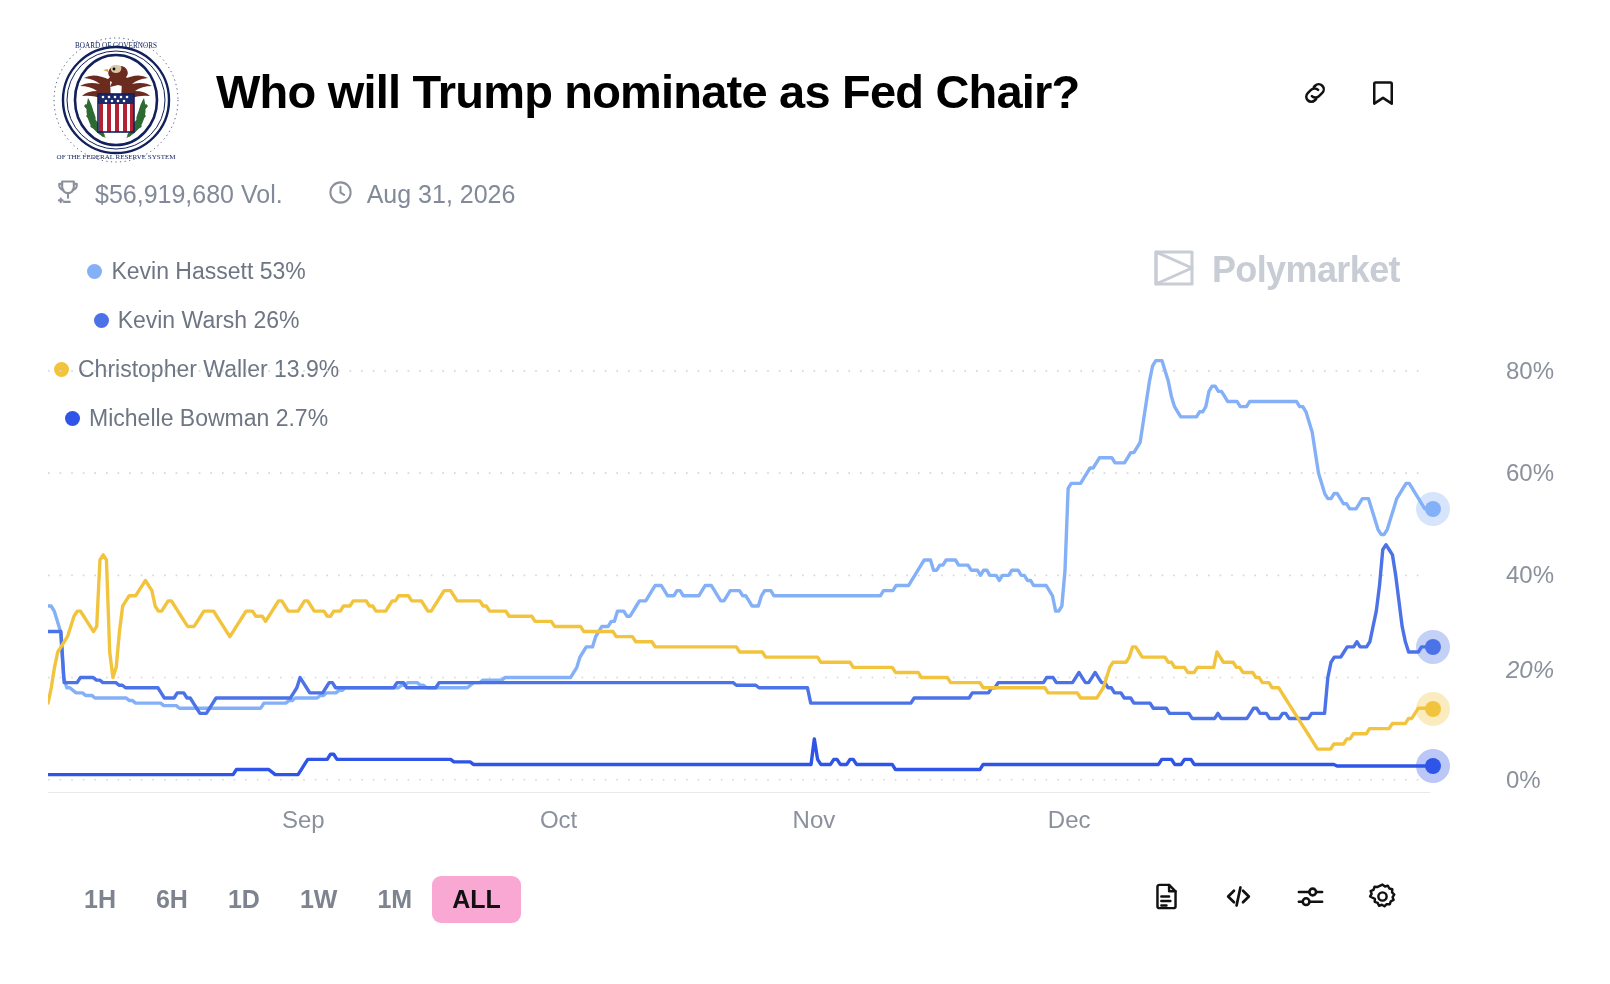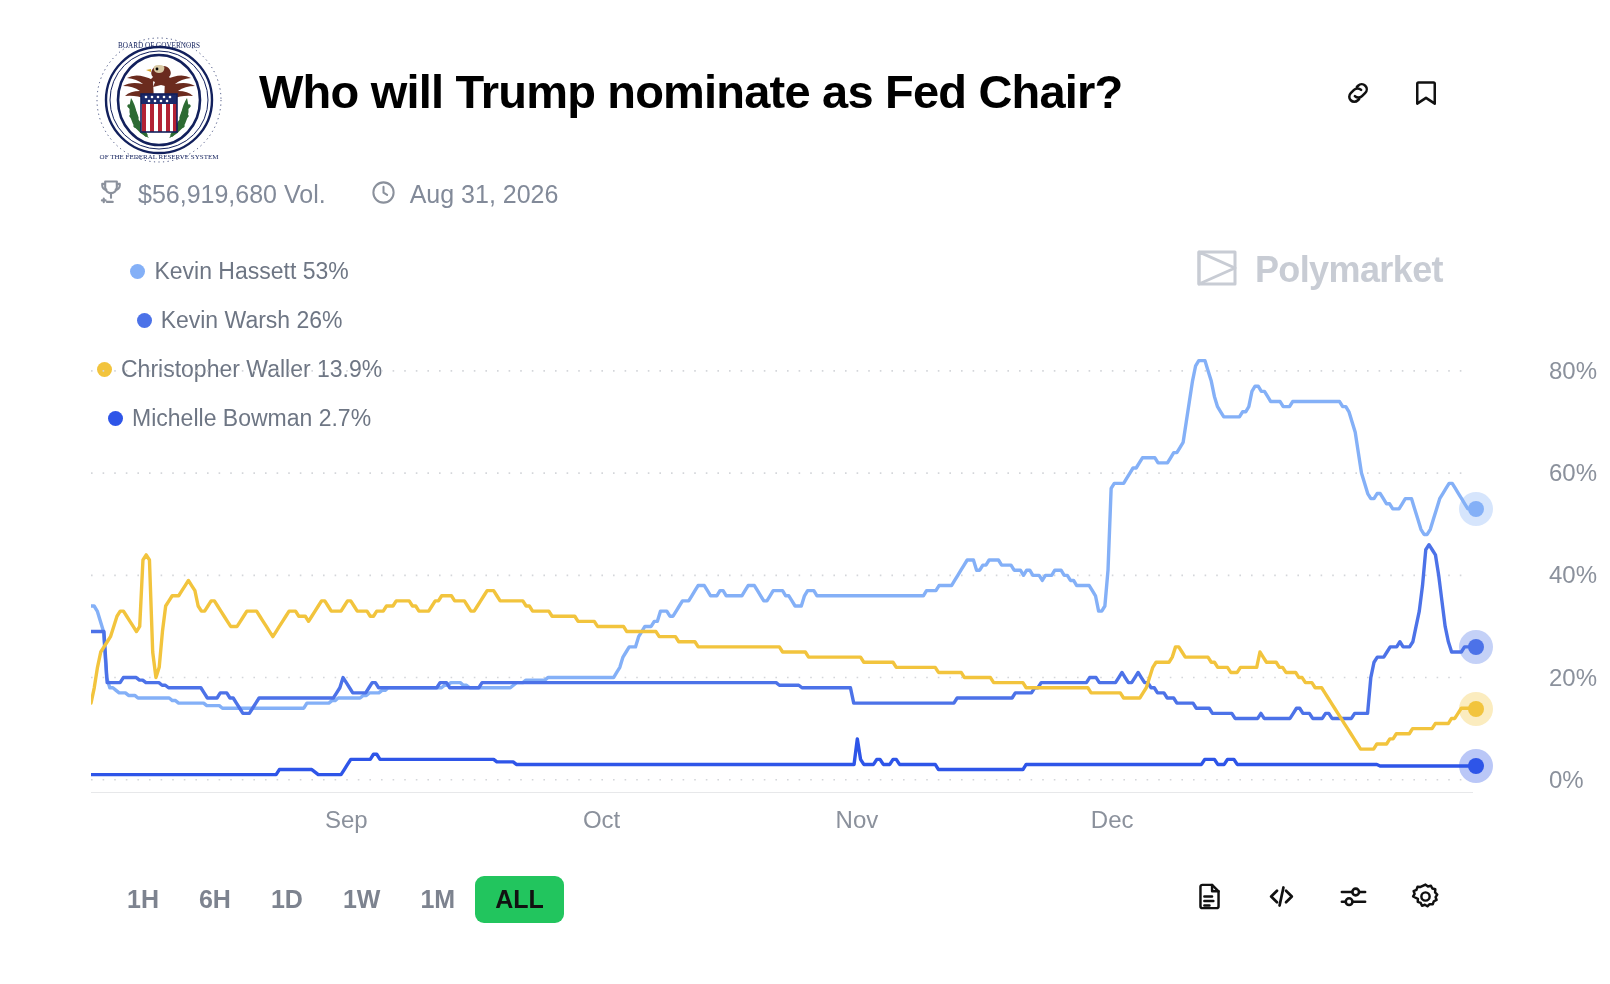--- a/index.html
+++ b/index.html
@@ -2,21 +2,21 @@
 <html><head>
 <meta charset="utf-8">
 <style>
   * { box-sizing: border-box; margin: 0; padding: 0; }
   html, body {
     width: 1610px; height: 984px;
     background: #ffffff;
     font-family: "Liberation Sans", sans-serif;
     overflow: hidden;
   }
-  .page { position: relative; width: 1448px; height: 984px; margin-left: 43px; }
+  .page { position: relative; width: 1448px; height: 984px; }
 
   
   .header { position: absolute; left: 48px; top: 18px; right: 48px; height: 150px; }
   .seal { position: absolute; left: 0; top: 14px; width: 136px; height: 136px; }
   .title {
     position: absolute; left: 168px; top: 46px;
     font-size: 47px; font-weight: 700; color: #000; letter-spacing: -0.8px;
     white-space: nowrap;
   }
   .head-actions { position: absolute; right: 0; top: 58px; display: flex; gap: 34px; align-items: center; }
@@ -51,21 +51,21 @@
   .xlabel { position: absolute; font-size: 24px; color: #8b919c; transform: translateX(-50%); }
 
   
   .footer { position: absolute; left: 48px; right: 48px; top: 876px; height: 60px; }
   .ranges { position: absolute; left: 16px; top: 0; display: flex; align-items: center; gap: 0; }
   .range-btn {
     font-size: 25px; font-weight: 700; color: #7d838f;
     padding: 9px 20px; border-radius: 9px; background: transparent;
     border: none; cursor: pointer; font-family: inherit;
   }
-  .range-btn.active { background: #22c55e; color: #111; }
+  .range-btn.active { background: #f9a8d4; color: #111; }
   .tools { position: absolute; right: 0; top: 2px; display: flex; align-items: center; gap: 36px; }
   .tool-btn { width: 36px; height: 36px; display:flex; align-items:center; justify-content:center; cursor: pointer; }
 </style>
 </head>
 <body>
 
 <div class="page">
 
   <div class="header">
 
@@ -196,21 +196,21 @@
         <line x1="0" x2="1380" y1="245.33333333333334" y2="245.33333333333334" stroke="#d4d6da" stroke-width="1.6" stroke-dasharray="1.6 10"></line>
         <line x1="0" x2="1380" y1="143.1111111111111" y2="143.1111111111111" stroke="#d4d6da" stroke-width="1.6" stroke-dasharray="1.6 10"></line>
         <line x1="0" x2="1380" y1="40.888888888888914" y2="40.888888888888914" stroke="#d4d6da" stroke-width="1.6" stroke-dasharray="1.6 10"></line>
         <path d="M0.00 276.00L3.13 276.00L6.26 281.11L9.39 291.33L12.52 301.56L15.65 347.56L18.78 357.78L21.90 357.78L25.03 360.33L28.16 362.89L31.29 362.89L34.42 362.89L37.55 365.44L40.68 365.44L43.81 365.44L46.94 368.00L50.07 368.00L53.20 368.00L56.33 368.00L59.46 368.00L62.59 368.00L65.71 368.00L68.84 368.00L71.97 368.00L75.10 368.00L78.23 368.00L81.36 370.56L84.49 370.56L87.62 373.11L90.75 373.11L93.88 373.11L97.01 373.11L100.14 373.11L103.27 373.11L106.39 373.11L109.52 373.11L112.65 373.11L115.78 375.67L118.91 375.67L122.04 375.67L125.17 375.67L128.30 375.67L131.43 378.22L134.56 378.22L137.69 378.22L140.82 378.22L143.95 378.22L147.07 378.22L150.20 378.22L153.33 378.22L156.46 378.22L159.59 378.22L162.72 378.22L165.85 378.22L168.98 378.22L172.11 378.22L175.24 378.22L178.37 378.22L181.50 378.22L184.63 378.22L187.76 378.22L190.88 378.22L194.01 378.22L197.14 378.22L200.27 378.22L203.40 378.22L206.53 378.22L209.66 378.22L212.79 378.22L215.92 373.11L219.05 373.11L222.18 373.11L225.31 373.11L228.44 373.11L231.56 373.11L234.69 373.11L237.82 373.11L240.95 370.56L244.08 370.56L247.21 368.00L250.34 368.00L253.47 368.00L256.60 368.00L259.73 368.00L262.86 368.00L265.99 368.00L269.12 368.00L272.24 365.44L275.37 365.44L278.50 362.89L281.63 362.89L284.76 362.89L287.89 362.89L291.02 360.33L294.15 360.33L297.28 357.78L300.41 357.78L303.54 357.78L306.67 357.78L309.80 357.78L312.93 357.78L316.05 357.78L319.18 357.78L322.31 357.78L325.44 357.78L328.57 357.78L331.70 357.78L334.83 357.78L337.96 357.78L341.09 357.78L344.22 357.78L347.35 357.78L350.48 357.78L353.61 355.22L356.73 355.22L359.86 352.67L362.99 352.67L366.12 352.67L369.25 352.67L372.38 355.22L375.51 355.22L378.64 357.78L381.77 357.78L384.90 357.78L388.03 357.78L391.16 357.78L394.29 357.78L397.41 357.78L400.54 357.78L403.67 357.78L406.80 357.78L409.93 357.78L413.06 357.78L416.19 357.78L419.32 357.78L422.45 355.22L425.58 352.67L428.71 352.67L431.84 352.67L434.97 350.11L438.10 350.11L441.22 350.11L444.35 350.11L447.48 350.11L450.61 350.11L453.74 350.11L456.87 347.56L460.00 347.56L463.13 347.56L466.26 347.56L469.39 347.56L472.52 347.56L475.65 347.56L478.78 347.56L481.90 347.56L485.03 347.56L488.16 347.56L491.29 347.56L494.42 347.56L497.55 347.56L500.68 347.56L503.81 347.56L506.94 347.56L510.07 347.56L513.20 347.56L516.33 347.56L519.46 347.56L522.59 347.56L525.71 342.44L528.84 337.33L531.97 327.11L535.10 322.00L538.23 316.89L541.36 316.89L544.49 316.89L547.62 306.67L550.75 301.56L553.88 296.44L557.01 296.44L560.14 296.44L563.27 291.33L566.39 291.33L569.52 281.11L572.65 281.11L575.78 281.11L578.91 286.22L582.04 286.22L585.17 281.11L588.30 276.00L591.43 270.89L594.56 270.89L597.69 270.89L600.82 265.78L603.95 260.67L607.07 255.56L610.20 255.56L613.33 255.56L616.46 260.67L619.59 265.78L622.72 265.78L625.85 265.78L628.98 260.67L632.11 260.67L635.24 265.78L638.37 265.78L641.50 265.78L644.63 265.78L647.76 265.78L650.88 265.78L654.01 260.67L657.14 255.56L660.27 255.56L663.40 255.56L666.53 260.67L669.66 265.78L672.79 270.89L675.92 270.89L679.05 265.78L682.18 260.67L685.31 260.67L688.44 260.67L691.56 260.67L694.69 265.78L697.82 265.78L700.95 270.89L704.08 276.00L707.21 276.00L710.34 276.00L713.47 265.78L716.60 260.67L719.73 260.67L722.86 260.67L725.99 265.78L729.12 265.78L732.24 265.78L735.37 265.78L738.50 265.78L741.63 265.78L744.76 265.78L747.89 265.78L751.02 265.78L754.15 265.78L757.28 265.78L760.41 265.78L763.54 265.78L766.67 265.78L769.80 265.78L772.93 265.78L776.05 265.78L779.18 265.78L782.31 265.78L785.44 265.78L788.57 265.78L791.70 265.78L794.83 265.78L797.96 265.78L801.09 265.78L804.22 265.78L807.35 265.78L810.48 265.78L813.61 265.78L816.73 265.78L819.86 265.78L822.99 265.78L826.12 265.78L829.25 265.78L832.38 265.78L835.51 260.67L838.64 260.67L841.77 260.67L844.90 260.67L848.03 255.56L851.16 255.56L854.29 255.56L857.41 255.56L860.54 255.56L863.67 250.44L866.80 245.33L869.93 240.22L873.06 235.11L876.19 230.00L879.32 230.00L882.45 230.00L885.58 240.22L888.71 240.22L891.84 235.11L894.97 235.11L898.10 230.00L901.22 230.00L904.35 230.00L907.48 230.00L910.61 235.11L913.74 235.11L916.87 235.11L920.00 235.11L923.13 240.22L926.26 240.22L929.39 240.22L932.52 245.33L935.65 240.22L938.78 240.22L941.90 245.33L945.03 245.33L948.16 245.33L951.29 250.44L954.42 245.33L957.55 245.33L960.68 245.33L963.81 240.22L966.94 240.22L970.07 240.22L973.20 245.33L976.33 245.33L979.46 250.44L982.59 250.44L985.71 255.56L988.84 255.56L991.97 255.56L995.10 255.56L998.23 255.56L1001.36 260.67L1004.49 265.78L1007.62 281.11L1010.75 281.11L1013.88 276.00L1017.01 240.22L1020.14 158.44L1023.27 153.33L1026.39 153.33L1029.52 153.33L1032.65 153.33L1035.78 148.22L1038.91 143.11L1042.04 138.00L1045.17 138.00L1048.30 132.89L1051.43 127.78L1054.56 127.78L1057.69 127.78L1060.82 127.78L1063.95 127.78L1067.07 132.89L1070.20 132.89L1073.33 132.89L1076.46 132.89L1079.59 127.78L1082.72 122.67L1085.85 122.67L1088.98 117.56L1092.11 112.44L1095.24 92.00L1098.37 71.56L1101.50 51.11L1104.63 35.78L1107.76 30.67L1110.88 30.67L1114.01 30.67L1117.14 40.89L1120.27 51.11L1123.40 66.44L1126.53 76.67L1129.66 81.78L1132.79 86.89L1135.92 86.89L1139.05 86.89L1142.18 86.89L1145.31 86.89L1148.44 86.89L1151.56 81.78L1154.69 81.78L1157.82 76.67L1160.95 61.33L1164.08 56.22L1167.21 56.22L1170.34 61.33L1173.47 61.33L1176.60 66.44L1179.73 71.56L1182.86 71.56L1185.99 71.56L1189.12 71.56L1192.24 76.67L1195.37 76.67L1198.50 76.67L1201.63 71.56L1204.76 71.56L1207.89 71.56L1211.02 71.56L1214.15 71.56L1217.28 71.56L1220.41 71.56L1223.54 71.56L1226.67 71.56L1229.80 71.56L1232.93 71.56L1236.05 71.56L1239.18 71.56L1242.31 71.56L1245.44 71.56L1248.57 71.56L1251.70 76.67L1254.83 76.67L1257.96 81.78L1261.09 92.00L1264.22 102.22L1267.35 122.67L1270.48 143.11L1273.61 153.33L1276.73 163.56L1279.86 168.67L1282.99 168.67L1286.12 163.56L1289.25 163.56L1292.38 168.67L1295.51 173.78L1298.64 173.78L1301.77 178.89L1304.90 178.89L1308.03 178.89L1311.16 173.78L1314.29 168.67L1317.41 168.67L1320.54 168.67L1323.67 178.89L1326.80 189.11L1329.93 199.33L1333.06 204.44L1336.19 204.44L1339.32 199.33L1342.45 189.11L1345.58 178.89L1348.71 168.67L1351.84 163.56L1354.97 158.44L1358.10 153.33L1361.22 153.33L1364.35 158.44L1367.48 163.56L1370.61 168.67L1373.74 173.78L1376.87 178.89L1380.00 178.89" fill="none" stroke="#84b0f7" stroke-width="3.4" stroke-linejoin="round" stroke-linecap="round" vector-effect="non-scaling-stroke"></path>
         <path d="M0.00 301.56L3.23 301.56L6.46 301.56L9.70 301.56L12.93 301.56L16.16 352.67L19.39 352.67L22.62 352.67L25.85 352.67L29.09 352.67L32.32 347.56L35.55 347.56L38.78 347.56L42.01 347.56L45.25 347.56L48.48 350.11L51.71 350.11L54.94 352.67L58.17 352.67L61.41 352.67L64.64 352.67L67.87 352.67L71.10 355.22L74.33 355.22L77.56 357.78L80.80 357.78L84.03 357.78L87.26 357.78L90.49 357.78L93.72 357.78L96.96 357.78L100.19 357.78L103.42 357.78L106.65 357.78L109.88 357.78L113.11 362.89L116.35 368.00L119.58 368.00L122.81 368.00L126.04 368.00L129.27 362.89L132.51 362.89L135.74 362.89L138.97 368.00L142.20 368.00L145.43 373.11L148.67 378.22L151.90 383.33L155.13 383.33L158.36 383.33L161.59 378.22L164.82 373.11L168.06 368.00L171.29 368.00L174.52 368.00L177.75 368.00L180.98 368.00L184.22 368.00L187.45 368.00L190.68 368.00L193.91 368.00L197.14 368.00L200.37 368.00L203.61 368.00L206.84 368.00L210.07 368.00L213.30 368.00L216.53 368.00L219.77 368.00L223.00 368.00L226.23 368.00L229.46 368.00L232.69 368.00L235.93 368.00L239.16 368.00L242.39 368.00L245.62 362.89L248.85 357.78L252.08 347.56L255.32 352.67L258.55 357.78L261.78 362.89L265.01 362.89L268.24 362.89L271.48 362.89L274.71 362.89L277.94 357.78L281.17 352.67L284.40 352.67L287.63 357.78L290.87 357.78L294.10 357.78L297.33 357.78L300.56 357.78L303.79 357.78L307.03 357.78L310.26 357.78L313.49 357.78L316.72 357.78L319.95 357.78L323.19 357.78L326.42 357.78L329.65 357.78L332.88 357.78L336.11 357.78L339.34 357.78L342.58 357.78L345.81 357.78L349.04 352.67L352.27 352.67L355.50 352.67L358.74 357.78L361.97 357.78L365.20 357.78L368.43 357.78L371.66 357.78L374.89 357.78L378.13 357.78L381.36 357.78L384.59 357.78L387.82 357.78L391.05 352.67L394.29 352.67L397.52 352.67L400.75 352.67L403.98 352.67L407.21 352.67L410.44 352.67L413.68 352.67L416.91 352.67L420.14 352.67L423.37 352.67L426.60 352.67L429.84 352.67L433.07 352.67L436.30 352.67L439.53 352.67L442.76 352.67L446.00 352.67L449.23 352.67L452.46 352.67L455.69 352.67L458.92 352.67L462.15 352.67L465.39 352.67L468.62 352.67L471.85 352.67L475.08 352.67L478.31 352.67L481.55 352.67L484.78 352.67L488.01 352.67L491.24 352.67L494.47 352.67L497.70 352.67L500.94 352.67L504.17 352.67L507.40 352.67L510.63 352.67L513.86 352.67L517.10 352.67L520.33 352.67L523.56 352.67L526.79 352.67L530.02 352.67L533.26 352.67L536.49 352.67L539.72 352.67L542.95 352.67L546.18 352.67L549.41 352.67L552.65 352.67L555.88 352.67L559.11 352.67L562.34 352.67L565.57 352.67L568.81 352.67L572.04 352.67L575.27 352.67L578.50 352.67L581.73 352.67L584.96 352.67L588.20 352.67L591.43 352.67L594.66 352.67L597.89 352.67L601.12 352.67L604.36 352.67L607.59 352.67L610.82 352.67L614.05 352.67L617.28 352.67L620.52 352.67L623.75 352.67L626.98 352.67L630.21 352.67L633.44 352.67L636.67 352.67L639.91 352.67L643.14 352.67L646.37 352.67L649.60 352.67L652.83 352.67L656.07 352.67L659.30 352.67L662.53 352.67L665.76 352.67L668.99 352.67L672.22 352.67L675.46 352.67L678.69 352.67L681.92 352.67L685.15 352.67L688.38 355.22L691.62 355.22L694.85 355.22L698.08 355.22L701.31 355.22L704.54 355.22L707.78 355.22L711.01 357.78L714.24 357.78L717.47 357.78L720.70 357.78L723.93 357.78L727.17 357.78L730.40 357.78L733.63 357.78L736.86 357.78L740.09 357.78L743.33 357.78L746.56 357.78L749.79 357.78L753.02 357.78L756.25 357.78L759.48 357.78L762.72 373.11L765.95 373.11L769.18 373.11L772.41 373.11L775.64 373.11L778.88 373.11L782.11 373.11L785.34 373.11L788.57 373.11L791.80 373.11L795.04 373.11L798.27 373.11L801.50 373.11L804.73 373.11L807.96 373.11L811.19 373.11L814.43 373.11L817.66 373.11L820.89 373.11L824.12 373.11L827.35 373.11L830.59 373.11L833.82 373.11L837.05 373.11L840.28 373.11L843.51 373.11L846.74 373.11L849.98 373.11L853.21 373.11L856.44 373.11L859.67 373.11L862.90 373.11L866.14 368.00L869.37 368.00L872.60 368.00L875.83 368.00L879.06 368.00L882.30 368.00L885.53 368.00L888.76 368.00L891.99 368.00L895.22 368.00L898.45 368.00L901.69 368.00L904.92 368.00L908.15 368.00L911.38 368.00L914.61 368.00L917.85 368.00L921.08 368.00L924.31 362.89L927.54 362.89L930.77 362.89L934.00 362.89L937.24 362.89L940.47 362.89L943.70 357.78L946.93 357.78L950.16 352.67L953.40 352.67L956.63 352.67L959.86 352.67L963.09 352.67L966.32 352.67L969.56 352.67L972.79 352.67L976.02 352.67L979.25 352.67L982.48 352.67L985.71 352.67L988.95 352.67L992.18 352.67L995.41 352.67L998.64 347.56L1001.87 347.56L1005.11 347.56L1008.34 352.67L1011.57 352.67L1014.80 352.67L1018.03 352.67L1021.26 352.67L1024.50 352.67L1027.73 347.56L1030.96 342.44L1034.19 347.56L1037.42 352.67L1040.66 352.67L1043.89 347.56L1047.12 342.44L1050.35 347.56L1053.58 352.67L1056.81 352.67L1060.05 357.78L1063.28 357.78L1066.51 362.89L1069.74 362.89L1072.97 362.89L1076.21 368.00L1079.44 368.00L1082.67 368.00L1085.90 373.11L1089.13 373.11L1092.37 373.11L1095.60 373.11L1098.83 373.11L1102.06 373.11L1105.29 378.22L1108.52 378.22L1111.76 378.22L1114.99 378.22L1118.22 378.22L1121.45 383.33L1124.68 383.33L1127.92 383.33L1131.15 383.33L1134.38 383.33L1137.61 383.33L1140.84 383.33L1144.07 388.44L1147.31 388.44L1150.54 388.44L1153.77 388.44L1157.00 388.44L1160.23 388.44L1163.47 388.44L1166.70 388.44L1169.93 383.33L1173.16 388.44L1176.39 388.44L1179.63 388.44L1182.86 388.44L1186.09 388.44L1189.32 388.44L1192.55 388.44L1195.78 388.44L1199.02 388.44L1202.25 383.33L1205.48 378.22L1208.71 378.22L1211.94 383.33L1215.18 383.33L1218.41 383.33L1221.64 388.44L1224.87 388.44L1228.10 388.44L1231.33 388.44L1234.57 383.33L1237.80 383.33L1241.03 388.44L1244.26 388.44L1247.49 388.44L1250.73 388.44L1253.96 388.44L1257.19 388.44L1260.42 388.44L1263.65 383.33L1266.89 383.33L1270.12 383.33L1273.35 383.33L1276.58 383.33L1279.81 347.56L1283.04 332.22L1286.28 327.11L1289.51 327.11L1292.74 327.11L1295.97 322.00L1299.20 316.89L1302.44 316.89L1305.67 316.89L1308.90 311.78L1312.13 316.89L1315.36 316.89L1318.59 316.89L1321.83 311.78L1325.06 296.44L1328.29 281.11L1331.52 255.56L1334.75 219.78L1337.99 214.67L1341.22 219.78L1344.45 224.89L1347.68 245.33L1350.91 270.89L1354.15 296.44L1357.38 311.78L1360.61 322.00L1363.84 322.00L1367.07 322.00L1370.30 322.00L1373.54 316.89L1376.77 316.89L1380.00 316.89" fill="none" stroke="#4c72e8" stroke-width="3.4" stroke-linejoin="round" stroke-linecap="round" vector-effect="non-scaling-stroke"></path>
         <path d="M0.00 373.11L3.25 357.78L6.49 337.33L9.74 322.00L12.99 316.89L16.24 311.78L19.48 306.67L22.73 296.44L25.98 286.22L29.22 281.11L32.47 281.11L35.72 286.22L38.96 291.33L42.21 296.44L45.46 301.56L48.71 296.44L51.95 230.00L55.20 224.89L58.45 230.00L61.69 322.00L64.94 347.56L68.19 337.33L71.44 301.56L74.68 276.00L77.93 270.89L81.18 265.78L84.42 265.78L87.67 265.78L90.92 260.67L94.16 255.56L97.41 250.44L100.66 255.56L103.91 260.67L107.15 276.00L110.40 281.11L113.65 281.11L116.89 276.00L120.14 270.89L123.39 270.89L126.64 276.00L129.88 281.11L133.13 286.22L136.38 291.33L139.62 296.44L142.87 296.44L146.12 296.44L149.36 291.33L152.61 286.22L155.86 281.11L159.11 281.11L162.35 281.11L165.60 281.11L168.85 286.22L172.09 291.33L175.34 296.44L178.59 301.56L181.84 306.67L185.08 301.56L188.33 296.44L191.58 291.33L194.82 286.22L198.07 281.11L201.32 281.11L204.56 281.11L207.81 286.22L211.06 286.22L214.31 286.22L217.55 291.33L220.80 286.22L224.05 281.11L227.29 276.00L230.54 270.89L233.79 270.89L237.04 276.00L240.28 281.11L243.53 281.11L246.78 281.11L250.02 281.11L253.27 276.00L256.52 270.89L259.76 270.89L263.01 276.00L266.26 281.11L269.51 281.11L272.75 281.11L276.00 281.11L279.25 286.22L282.49 286.22L285.74 281.11L288.99 281.11L292.24 281.11L295.48 276.00L298.73 276.00L301.98 276.00L305.22 270.89L308.47 270.89L311.72 270.89L314.96 270.89L318.21 270.89L321.46 276.00L324.71 276.00L327.95 281.11L331.20 281.11L334.45 281.11L337.69 281.11L340.94 276.00L344.19 270.89L347.44 270.89L350.68 265.78L353.93 265.78L357.18 265.78L360.42 265.78L363.67 270.89L366.92 270.89L370.16 270.89L373.41 270.89L376.66 276.00L379.91 281.11L383.15 281.11L386.40 276.00L389.65 270.89L392.89 265.78L396.14 260.67L399.39 260.67L402.64 260.67L405.88 265.78L409.13 270.89L412.38 270.89L415.62 270.89L418.87 270.89L422.12 270.89L425.36 270.89L428.61 270.89L431.86 270.89L435.11 276.00L438.35 276.00L441.60 281.11L444.85 281.11L448.09 281.11L451.34 281.11L454.59 281.11L457.84 281.11L461.08 286.22L464.33 286.22L467.58 286.22L470.82 286.22L474.07 286.22L477.32 286.22L480.56 286.22L483.81 286.22L487.06 291.33L490.31 291.33L493.55 291.33L496.80 291.33L500.05 291.33L503.29 291.33L506.54 296.44L509.79 296.44L513.04 296.44L516.28 296.44L519.53 296.44L522.78 296.44L526.02 296.44L529.27 296.44L532.52 296.44L535.76 301.56L539.01 301.56L542.26 301.56L545.51 301.56L548.75 301.56L552.00 301.56L555.25 301.56L558.49 301.56L561.74 301.56L564.99 301.56L568.24 306.67L571.48 306.67L574.73 306.67L577.98 306.67L581.22 306.67L584.47 306.67L587.72 311.78L590.96 311.78L594.21 311.78L597.46 311.78L600.71 311.78L603.95 311.78L607.20 316.89L610.45 316.89L613.69 316.89L616.94 316.89L620.19 316.89L623.44 316.89L626.68 316.89L629.93 316.89L633.18 316.89L636.42 316.89L639.67 316.89L642.92 316.89L646.16 316.89L649.41 316.89L652.66 316.89L655.91 316.89L659.15 316.89L662.40 316.89L665.65 316.89L668.89 316.89L672.14 316.89L675.39 316.89L678.64 316.89L681.88 316.89L685.13 316.89L688.38 316.89L691.62 322.00L694.87 322.00L698.12 322.00L701.36 322.00L704.61 322.00L707.86 322.00L711.11 322.00L714.35 322.00L717.60 327.11L720.85 327.11L724.09 327.11L727.34 327.11L730.59 327.11L733.84 327.11L737.08 327.11L740.33 327.11L743.58 327.11L746.82 327.11L750.07 327.11L753.32 327.11L756.56 327.11L759.81 327.11L763.06 327.11L766.31 327.11L769.55 327.11L772.80 332.22L776.05 332.22L779.29 332.22L782.54 332.22L785.79 332.22L789.04 332.22L792.28 332.22L795.53 332.22L798.78 332.22L802.02 332.22L805.27 337.33L808.52 337.33L811.76 337.33L815.01 337.33L818.26 337.33L821.51 337.33L824.75 337.33L828.00 337.33L831.25 337.33L834.49 337.33L837.74 337.33L840.99 337.33L844.24 337.33L847.48 342.44L850.73 342.44L853.98 342.44L857.22 342.44L860.47 342.44L863.72 342.44L866.96 342.44L870.21 342.44L873.46 347.56L876.71 347.56L879.95 347.56L883.20 347.56L886.45 347.56L889.69 347.56L892.94 347.56L896.19 347.56L899.44 347.56L902.68 352.67L905.93 352.67L909.18 352.67L912.42 352.67L915.67 352.67L918.92 352.67L922.16 352.67L925.41 352.67L928.66 352.67L931.91 352.67L935.15 357.78L938.40 357.78L941.65 357.78L944.89 357.78L948.14 357.78L951.39 357.78L954.64 357.78L957.88 357.78L961.13 357.78L964.38 357.78L967.62 357.78L970.87 357.78L974.12 357.78L977.36 357.78L980.61 357.78L983.86 357.78L987.11 357.78L990.35 357.78L993.60 357.78L996.85 357.78L1000.09 362.89L1003.34 362.89L1006.59 362.89L1009.84 362.89L1013.08 362.89L1016.33 362.89L1019.58 362.89L1022.82 362.89L1026.07 362.89L1029.32 362.89L1032.56 368.00L1035.81 368.00L1039.06 368.00L1042.31 368.00L1045.55 368.00L1048.80 368.00L1052.05 362.89L1055.29 357.78L1058.54 347.56L1061.79 337.33L1065.04 332.22L1068.28 332.22L1071.53 332.22L1074.78 332.22L1078.02 332.22L1081.27 327.11L1084.52 316.89L1087.76 316.89L1091.01 322.00L1094.26 327.11L1097.51 327.11L1100.75 327.11L1104.00 327.11L1107.25 327.11L1110.49 327.11L1113.74 327.11L1116.99 327.11L1120.24 332.22L1123.48 332.22L1126.73 337.33L1129.98 337.33L1133.22 337.33L1136.47 337.33L1139.72 342.44L1142.96 342.44L1146.21 342.44L1149.46 337.33L1152.71 337.33L1155.95 337.33L1159.20 337.33L1162.45 337.33L1165.69 337.33L1168.94 322.00L1172.19 327.11L1175.44 332.22L1178.68 332.22L1181.93 332.22L1185.18 332.22L1188.42 337.33L1191.67 337.33L1194.92 342.44L1198.16 342.44L1201.41 342.44L1204.66 342.44L1207.91 347.56L1211.15 347.56L1214.40 352.67L1217.65 352.67L1220.89 352.67L1224.14 357.78L1227.39 357.78L1230.64 357.78L1233.88 362.89L1237.13 368.00L1240.38 373.11L1243.62 378.22L1246.87 383.33L1250.12 388.44L1253.36 393.56L1256.61 398.67L1259.86 403.78L1263.11 408.89L1266.35 414.00L1269.60 419.11L1272.85 419.11L1276.09 419.11L1279.34 419.11L1282.59 419.11L1285.84 414.00L1289.08 414.00L1292.33 414.00L1295.58 414.00L1298.82 408.89L1302.07 408.89L1305.32 403.78L1308.56 403.78L1311.81 403.78L1315.06 403.78L1318.31 403.78L1321.55 398.67L1324.80 398.67L1328.05 398.67L1331.29 398.67L1334.54 398.67L1337.79 398.67L1341.04 398.67L1344.28 393.56L1347.53 393.56L1350.78 393.56L1354.02 393.56L1357.27 393.56L1360.52 388.44L1363.76 388.44L1367.01 383.33L1370.26 378.22L1373.51 378.22L1376.75 378.22L1380.00 378.73" fill="none" stroke="#f2c43d" stroke-width="3.4" stroke-linejoin="round" stroke-linecap="round" vector-effect="non-scaling-stroke"></path>
         <path d="M0.00 444.67L3.25 444.67L6.49 444.67L9.74 444.67L12.99 444.67L16.24 444.67L19.48 444.67L22.73 444.67L25.98 444.67L29.22 444.67L32.47 444.67L35.72 444.67L38.96 444.67L42.21 444.67L45.46 444.67L48.71 444.67L51.95 444.67L55.20 444.67L58.45 444.67L61.69 444.67L64.94 444.67L68.19 444.67L71.44 444.67L74.68 444.67L77.93 444.67L81.18 444.67L84.42 444.67L87.67 444.67L90.92 444.67L94.16 444.67L97.41 444.67L100.66 444.67L103.91 444.67L107.15 444.67L110.40 444.67L113.65 444.67L116.89 444.67L120.14 444.67L123.39 444.67L126.64 444.67L129.88 444.67L133.13 444.67L136.38 444.67L139.62 444.67L142.87 444.67L146.12 444.67L149.36 444.67L152.61 444.67L155.86 444.67L159.11 444.67L162.35 444.67L165.60 444.67L168.85 444.67L172.09 444.67L175.34 444.67L178.59 444.67L181.84 444.67L185.08 444.67L188.33 439.56L191.58 439.56L194.82 439.56L198.07 439.56L201.32 439.56L204.56 439.56L207.81 439.56L211.06 439.56L214.31 439.56L217.55 439.56L220.80 439.56L224.05 442.11L227.29 444.67L230.54 444.67L233.79 444.67L237.04 444.67L240.28 444.67L243.53 444.67L246.78 444.67L250.02 444.67L253.27 439.56L256.52 434.44L259.76 429.33L263.01 429.33L266.26 429.33L269.51 429.33L272.75 429.33L276.00 429.33L279.25 429.33L282.49 424.22L285.74 424.22L288.99 429.33L292.24 429.33L295.48 429.33L298.73 429.33L301.98 429.33L305.22 429.33L308.47 429.33L311.72 429.33L314.96 429.33L318.21 429.33L321.46 429.33L324.71 429.33L327.95 429.33L331.20 429.33L334.45 429.33L337.69 429.33L340.94 429.33L344.19 429.33L347.44 429.33L350.68 429.33L353.93 429.33L357.18 429.33L360.42 429.33L363.67 429.33L366.92 429.33L370.16 429.33L373.41 429.33L376.66 429.33L379.91 429.33L383.15 429.33L386.40 429.33L389.65 429.33L392.89 429.33L396.14 429.33L399.39 429.33L402.64 429.33L405.88 431.89L409.13 431.89L412.38 431.89L415.62 431.89L418.87 431.89L422.12 431.89L425.36 434.44L428.61 434.44L431.86 434.44L435.11 434.44L438.35 434.44L441.60 434.44L444.85 434.44L448.09 434.44L451.34 434.44L454.59 434.44L457.84 434.44L461.08 434.44L464.33 434.44L467.58 434.44L470.82 434.44L474.07 434.44L477.32 434.44L480.56 434.44L483.81 434.44L487.06 434.44L490.31 434.44L493.55 434.44L496.80 434.44L500.05 434.44L503.29 434.44L506.54 434.44L509.79 434.44L513.04 434.44L516.28 434.44L519.53 434.44L522.78 434.44L526.02 434.44L529.27 434.44L532.52 434.44L535.76 434.44L539.01 434.44L542.26 434.44L545.51 434.44L548.75 434.44L552.00 434.44L555.25 434.44L558.49 434.44L561.74 434.44L564.99 434.44L568.24 434.44L571.48 434.44L574.73 434.44L577.98 434.44L581.22 434.44L584.47 434.44L587.72 434.44L590.96 434.44L594.21 434.44L597.46 434.44L600.71 434.44L603.95 434.44L607.20 434.44L610.45 434.44L613.69 434.44L616.94 434.44L620.19 434.44L623.44 434.44L626.68 434.44L629.93 434.44L633.18 434.44L636.42 434.44L639.67 434.44L642.92 434.44L646.16 434.44L649.41 434.44L652.66 434.44L655.91 434.44L659.15 434.44L662.40 434.44L665.65 434.44L668.89 434.44L672.14 434.44L675.39 434.44L678.64 434.44L681.88 434.44L685.13 434.44L688.38 434.44L691.62 434.44L694.87 434.44L698.12 434.44L701.36 434.44L704.61 434.44L707.86 434.44L711.11 434.44L714.35 434.44L717.60 434.44L720.85 434.44L724.09 434.44L727.34 434.44L730.59 434.44L733.84 434.44L737.08 434.44L740.33 434.44L743.58 434.44L746.82 434.44L750.07 434.44L753.32 434.44L756.56 434.44L759.81 434.44L763.06 434.44L766.31 408.89L769.55 429.33L772.80 434.44L776.05 434.44L779.29 434.44L782.54 434.44L785.79 429.33L789.04 429.33L792.28 434.44L795.53 434.44L798.78 434.44L802.02 429.33L805.27 429.33L808.52 434.44L811.76 434.44L815.01 434.44L818.26 434.44L821.51 434.44L824.75 434.44L828.00 434.44L831.25 434.44L834.49 434.44L837.74 434.44L840.99 434.44L844.24 434.44L847.48 439.56L850.73 439.56L853.98 439.56L857.22 439.56L860.47 439.56L863.72 439.56L866.96 439.56L870.21 439.56L873.46 439.56L876.71 439.56L879.95 439.56L883.20 439.56L886.45 439.56L889.69 439.56L892.94 439.56L896.19 439.56L899.44 439.56L902.68 439.56L905.93 439.56L909.18 439.56L912.42 439.56L915.67 439.56L918.92 439.56L922.16 439.56L925.41 439.56L928.66 439.56L931.91 439.56L935.15 434.44L938.40 434.44L941.65 434.44L944.89 434.44L948.14 434.44L951.39 434.44L954.64 434.44L957.88 434.44L961.13 434.44L964.38 434.44L967.62 434.44L970.87 434.44L974.12 434.44L977.36 434.44L980.61 434.44L983.86 434.44L987.11 434.44L990.35 434.44L993.60 434.44L996.85 434.44L1000.09 434.44L1003.34 434.44L1006.59 434.44L1009.84 434.44L1013.08 434.44L1016.33 434.44L1019.58 434.44L1022.82 434.44L1026.07 434.44L1029.32 434.44L1032.56 434.44L1035.81 434.44L1039.06 434.44L1042.31 434.44L1045.55 434.44L1048.80 434.44L1052.05 434.44L1055.29 434.44L1058.54 434.44L1061.79 434.44L1065.04 434.44L1068.28 434.44L1071.53 434.44L1074.78 434.44L1078.02 434.44L1081.27 434.44L1084.52 434.44L1087.76 434.44L1091.01 434.44L1094.26 434.44L1097.51 434.44L1100.75 434.44L1104.00 434.44L1107.25 434.44L1110.49 434.44L1113.74 429.33L1116.99 429.33L1120.24 429.33L1123.48 429.33L1126.73 434.44L1129.98 434.44L1133.22 434.44L1136.47 429.33L1139.72 429.33L1142.96 429.33L1146.21 434.44L1149.46 434.44L1152.71 434.44L1155.95 434.44L1159.20 434.44L1162.45 434.44L1165.69 434.44L1168.94 434.44L1172.19 434.44L1175.44 434.44L1178.68 434.44L1181.93 434.44L1185.18 434.44L1188.42 434.44L1191.67 434.44L1194.92 434.44L1198.16 434.44L1201.41 434.44L1204.66 434.44L1207.91 434.44L1211.15 434.44L1214.40 434.44L1217.65 434.44L1220.89 434.44L1224.14 434.44L1227.39 434.44L1230.64 434.44L1233.88 434.44L1237.13 434.44L1240.38 434.44L1243.62 434.44L1246.87 434.44L1250.12 434.44L1253.36 434.44L1256.61 434.44L1259.86 434.44L1263.11 434.44L1266.35 434.44L1269.60 434.44L1272.85 434.44L1276.09 434.44L1279.34 434.44L1282.59 434.44L1285.84 434.44L1289.08 435.98L1292.33 435.98L1295.58 435.98L1298.82 435.98L1302.07 435.98L1305.32 435.98L1308.56 435.98L1311.81 435.98L1315.06 435.98L1318.31 435.98L1321.55 435.98L1324.80 435.98L1328.05 435.98L1331.29 435.98L1334.54 435.98L1337.79 435.98L1341.04 435.98L1344.28 435.98L1347.53 435.98L1350.78 435.98L1354.02 435.98L1357.27 435.98L1360.52 435.98L1363.76 435.98L1367.01 435.98L1370.26 435.98L1373.51 435.98L1376.75 435.98L1380.00 435.98" fill="none" stroke="#2e55e8" stroke-width="3.4" stroke-linejoin="round" stroke-linecap="round" vector-effect="non-scaling-stroke"></path>
       </svg>
     <div class="ylabels" id="ylabels">
         <div class="ylabel" style="top: 449.778px;">0%</div>
-        <div class="ylabel" style="top: 348px;">20%</div>
+        <div class="ylabel" style="top: 340px; font-style: italic;">20%</div>
         <div class="ylabel" style="top: 245.333px;">40%</div>
         <div class="ylabel" style="top: 143.111px;">60%</div>
         <div class="ylabel" style="top: 40.8889px;">80%</div>
       </div>
     <div class="xaxis-line"></div>
     <div class="xlabels" id="xlabels">
         <div class="xlabel" style="left: 255.3px;">Sep</div>
         <div class="xlabel" style="left: 510.6px;">Oct</div>
         <div class="xlabel" style="left: 765.9px;">Nov</div>
         <div class="xlabel" style="left: 1021.2px;">Dec</div>

